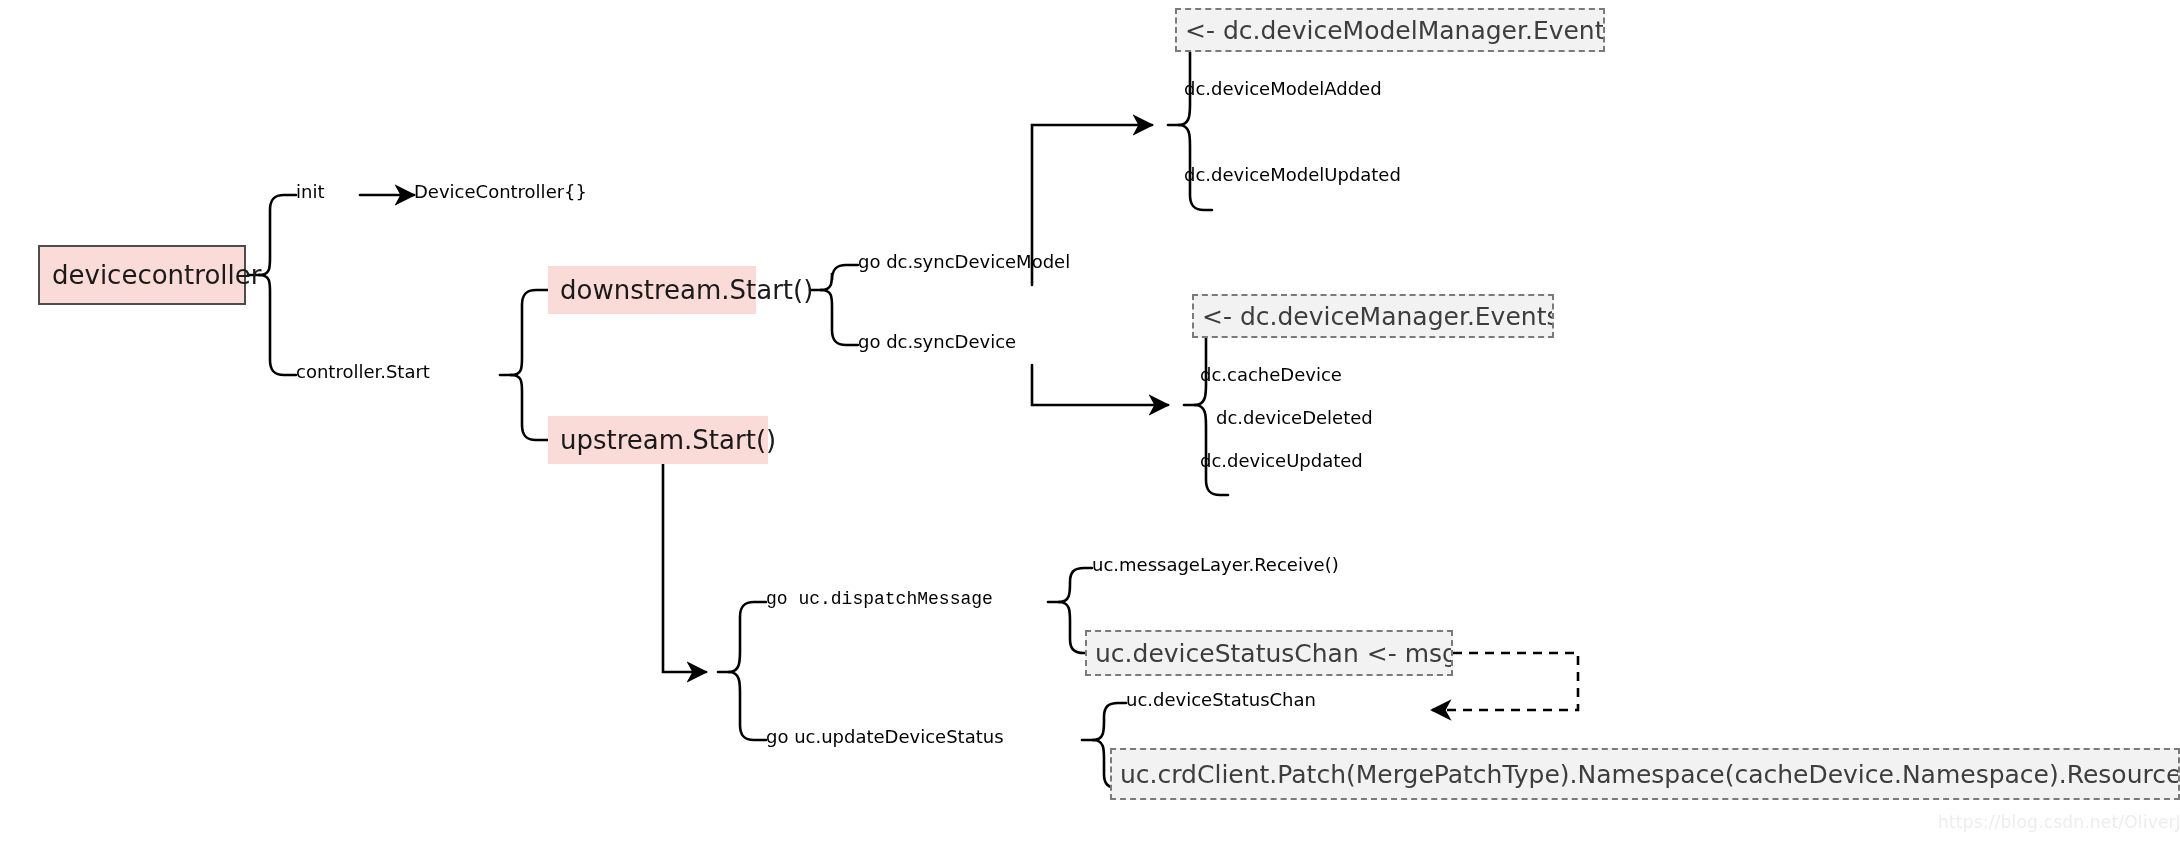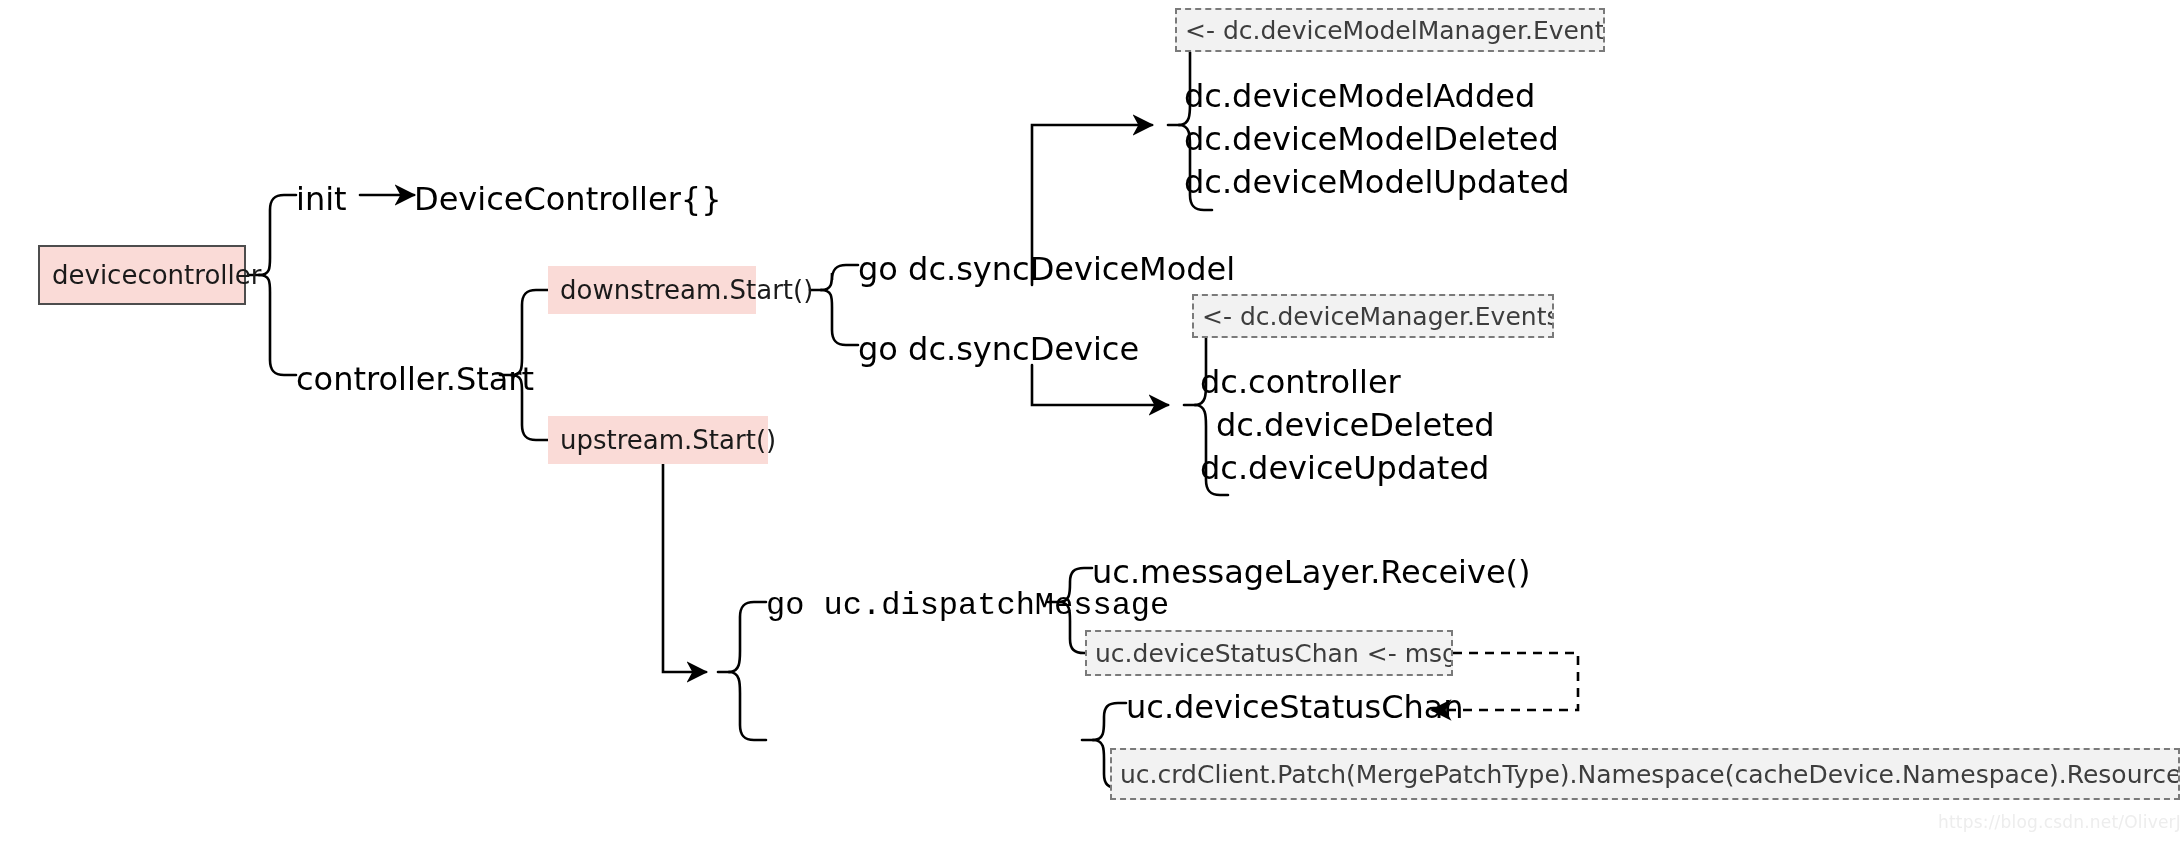--- a/index.html
+++ b/index.html
@@ -48,21 +48,21 @@
     padding: 0 8px;
     box-sizing: border-box;
     font-size: 25px;
     color: #3d3d3d;
     white-space: pre;
     overflow: hidden;
   }
   .plain-text {
     position: absolute;
     white-space: pre;
-    font-size: 32px;
+    font-size: 18px;
     color: #000000;
     line-height: 1;
   }
   .watermark {
     position: absolute;
     font-size: 17px;
     color: #ededed;
     white-space: pre;
     letter-spacing: 0.2px;
   }
@@ -176,36 +176,36 @@
   <div class="plain-text" style="left:858px; top:253px;">go dc.syncDeviceModel</div>
 
   <div class="plain-text" style="left:858px; top:333px;">go dc.syncDevice</div>
 
   <div class="dash-box" style="left:1175px; top:8px; width:430px; height:44px;">
     <span>&lt;- dc.deviceModelManager.Events</span>
   </div>
 
   <div class="plain-text" style="left:1184px; top:80px;">dc.deviceModelAdded</div>
 
-  <div class="plain-text" style="left:1184px; top:123px;">dc.deviceModelDeleted</div>
 
   <div class="plain-text" style="left:1184px; top:166px;">dc.deviceModelUpdated</div>
 
   <div class="dash-box" style="left:1192px; top:294px; width:362px; height:44px;">
     <span>&lt;- dc.deviceManager.Events</span>
   </div>
 
-  <div class="plain-text" style="left:1200px; top:366px;">dc.controller</div>
+  <div class="plain-text" style="left:1200px; top:366px;">dc.cacheDevice</div>
 
   <div class="plain-text" style="left:1216px; top:409px;">dc.deviceDeleted</div>
 
   <div class="plain-text" style="left:1200px; top:452px;">dc.deviceUpdated</div>
 
   <div class="plain-text" style="left:766px; top:590px;font-family:Liberation Mono, monospace;">go uc.dispatchMessage</div>
 
+  <div class="plain-text" style="left:766px; top:728px;">go uc.updateDeviceStatus</div>
 
   <div class="plain-text" style="left:1092px; top:556px;">uc.messageLayer.Receive()</div>
 
   <div class="dash-box" style="left:1085px; top:630px; width:368px; height:46px;">
     <span>uc.deviceStatusChan &lt;- msg</span>
   </div>
 
   <div class="plain-text" style="left:1126px; top:691px;">uc.deviceStatusChan</div>
 
   <div class="dash-box" style="left:1110px; top:748px; width:1070px; height:52px;">

